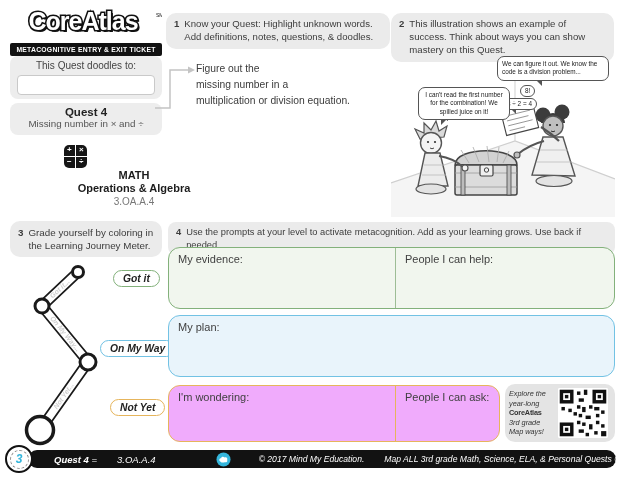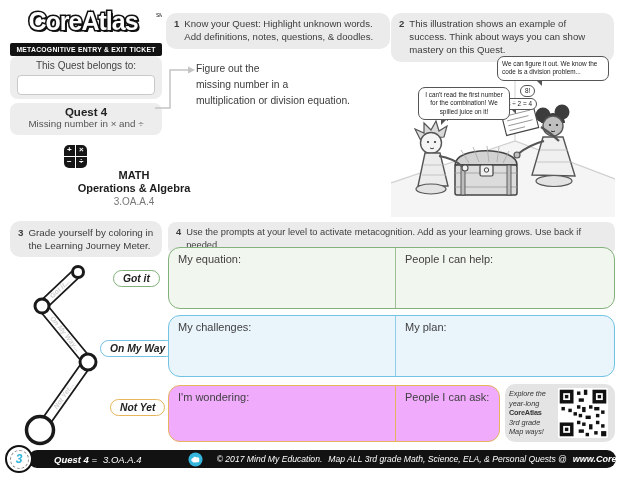--- a/index.html
+++ b/index.html
@@ -81,21 +81,21 @@
   .pbox .c2 { flex:1; }
 
   .qr-panel { left:505px; top:384px; width:110px; height:58px; background:#e4e4e4; border-radius:10px;
     display:flex; align-items:center; padding:3px 4px; gap:3px; }
   .qr-text { width:46px; text-align:left; font-size:7.3px; font-style:italic; line-height:1.3; color:#333; }
   .qr-text .brandline { font-weight:900; font-style:normal; letter-spacing:-.2px; }
   .qr-code { width:50px; height:50px; background:#fff; border-radius:2px; }
 
   
   .footer-bar { left:28px; top:450px; width:588px; height:18px; background:#121212; border-radius:9px;
-    display:flex; align-items:center; color:#fff; font-style:italic; padding:0 8px 0 26px; gap:6px; }
+    display:flex; align-items:center; color:#fff; font-style:italic; padding:0 8px 0 26px; gap:20px; }
   .footer-bar .q { font-size:9.5px; font-weight:bold; white-space:nowrap; }
   .footer-bar .std { font-size:9.5px; white-space:nowrap; }
   .footer-bar .cop { font-size:8.6px; white-space:nowrap; margin-left:8px; }
   .footer-bar .map { font-size:8.6px; white-space:nowrap; }
   .footer-bar .url { font-size:9px; font-weight:bold; white-space:nowrap; }
   .brain-wrap { margin-left:40px; display:flex; align-items:center; }
   .grade-badge { left:5px; top:445px; width:28px; height:28px; background:#fff; border:2.5px solid #121212;
     border-radius:50%; display:flex; align-items:center; justify-content:center; z-index:3; }
   .grade-badge .inner { width:19px; height:19px; border:1px dashed #888; border-radius:50%;
     display:flex; align-items:center; justify-content:center; font-size:12px; font-weight:900;
@@ -107,21 +107,21 @@
 <div class="abs logo-wrap">
   <svg width="152" height="30" viewBox="0 0 152 30">
     <text x="75" y="24" text-anchor="middle" font-size="25" font-weight="900" letter-spacing="-1" fill="#111">CoreAtlas</text>
     <text x="73" y="22" text-anchor="middle" font-size="25" font-weight="900" letter-spacing="-1" fill="#fff" stroke="#111" stroke-width="3.2" paint-order="stroke">CoreAtlas</text>
     <text x="146" y="9" font-size="5" fill="#111">SM</text>
   </svg>
   <div class="tagline">METACOGNITIVE ENTRY &amp; EXIT TICKET</div>
 </div>
 
 <div class="abs belongs-box">
-  <div class="belongs-label"><span>This </span><span class="bold">Quest</span><span> belongs to:</span></div>
+  <div class="belongs-label"><span>This </span><span class="bold">Quest</span><span> doodles to:</span></div>
   <input type="text" style="">
 </div>
 
 <div class="abs quest-box">
   <div class="t">Quest 4</div>
   <div class="s">Missing number in × and ÷</div>
 </div>
 
 <div class="abs math-icon">
   <span>+</span>
@@ -243,26 +243,25 @@
 <div class="abs level-pill pill-got" style="border-color:#83b17b;">Got it</div>
 <div class="abs level-pill pill-way" style="border-color:#72c2e4;">On My Way</div>
 <div class="abs level-pill pill-not" style="border-color:#e6b55c;">Not Yet</div>
 
 <div class="abs step-pill step4">
   <span class="num">4</span>
   <span>Use the prompts at your level to activate metacognition. Add as your learning grows. Use back if needed.</span>
 </div>
 
 <div class="abs pbox box-green" style="border-color:#83b17b;background:#f1f6ee;">
-  <div class="cell c1" style="border-color:#9dbd95;"><span>My equation:</span></div>
+  <div class="cell c1" style="border-color:#9dbd95;"><span>My evidence:</span></div>
   <div class="cell c2"><span>People I can help:</span></div>
 </div>
 
 <div class="abs pbox box-blue" style="border-color:#72c2e4;background:#e9f4fb;">
-  <div class="cell c1" style="border-color:#8fcde8;"><span>My challenges:</span></div>
   <div class="cell c2"><span>My plan:</span></div>
 </div>
 
 <div class="abs pbox box-orange" style="border-color:#e6b55c;">
   <div class="cell c1" style="border-color:#e6b55c;"><span>I'm wondering:</span></div>
   <div class="cell c2"><span>People I can ask:</span></div>
 </div>
 
 <div class="abs qr-panel">
   <div class="qr-text">

